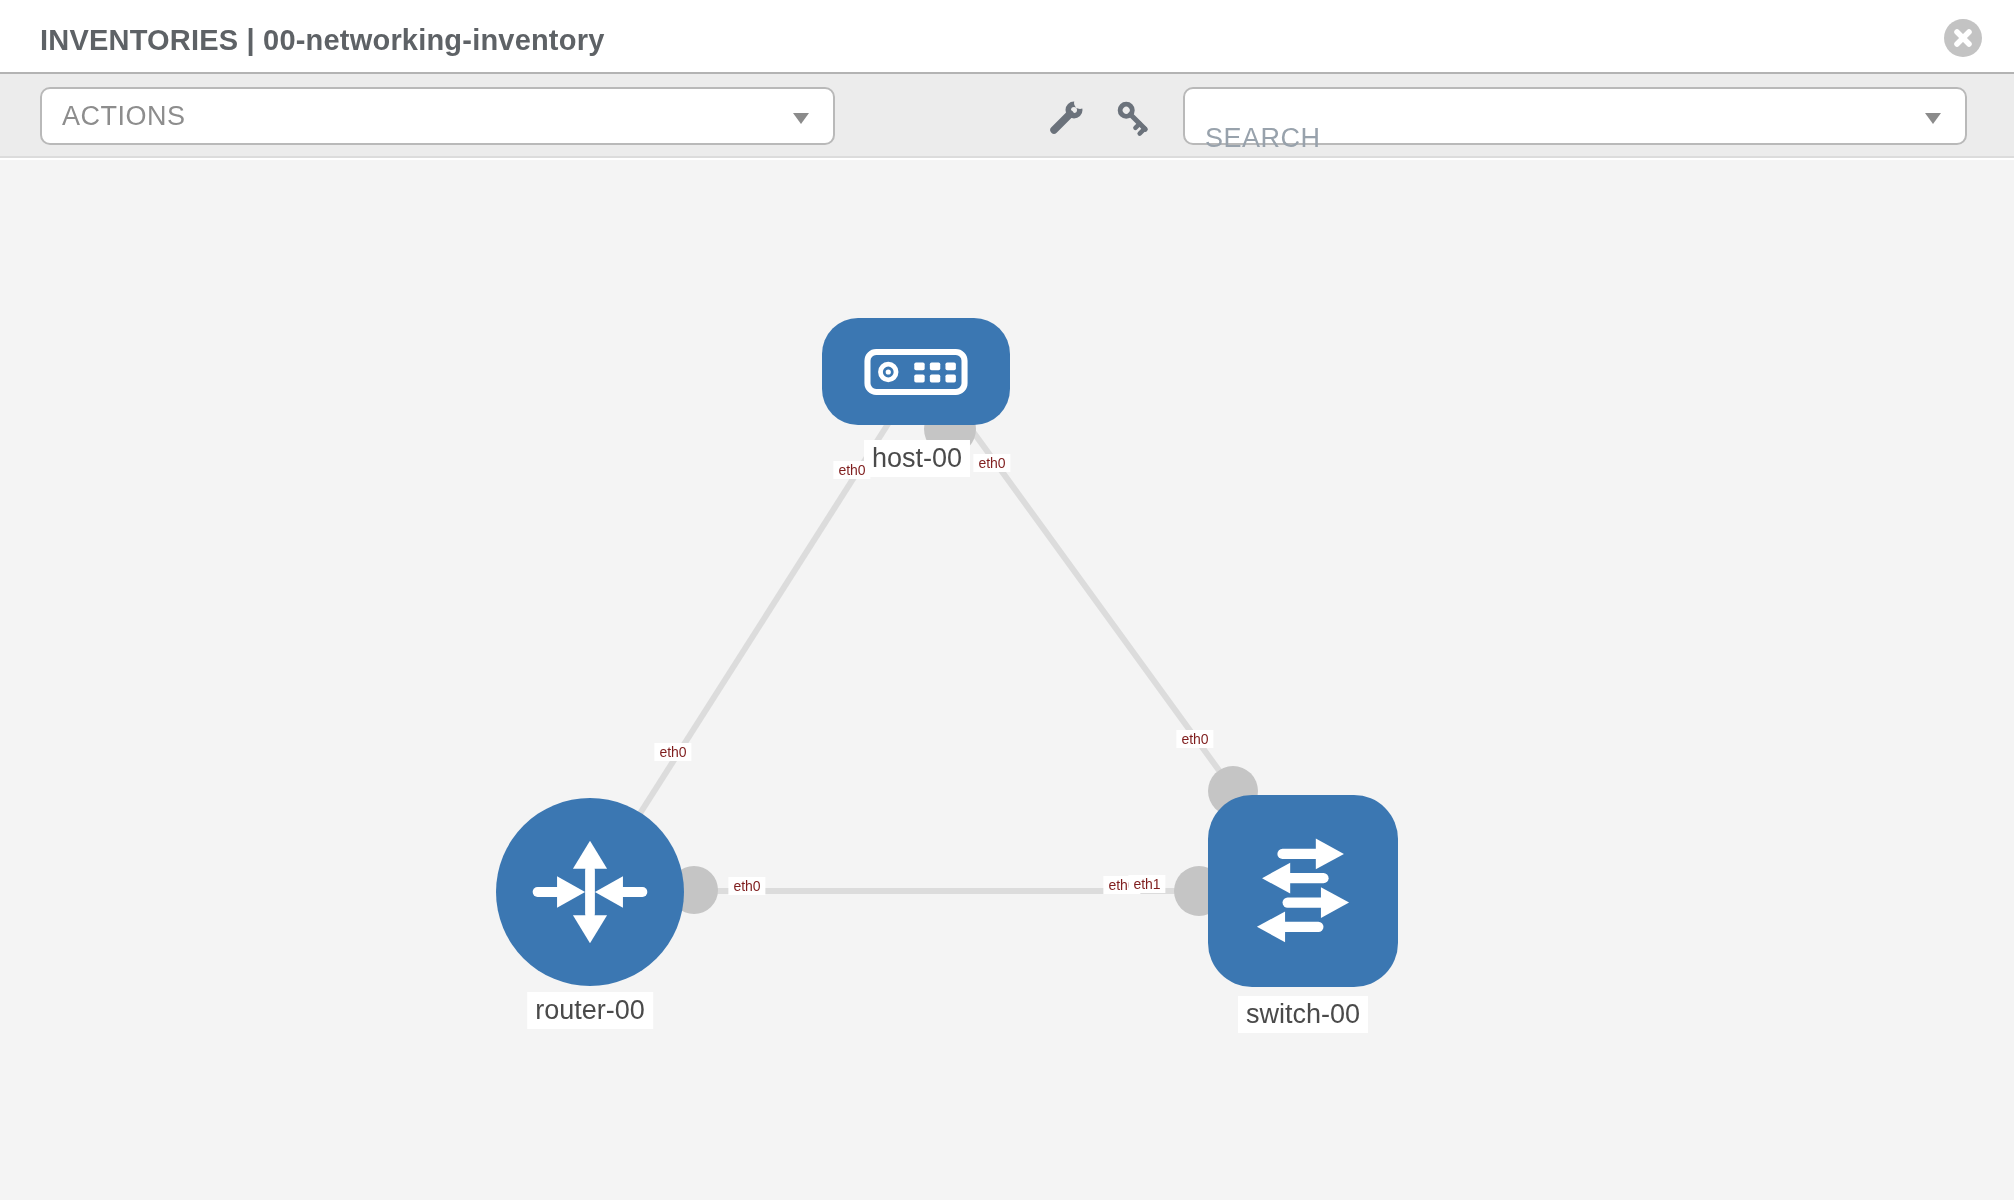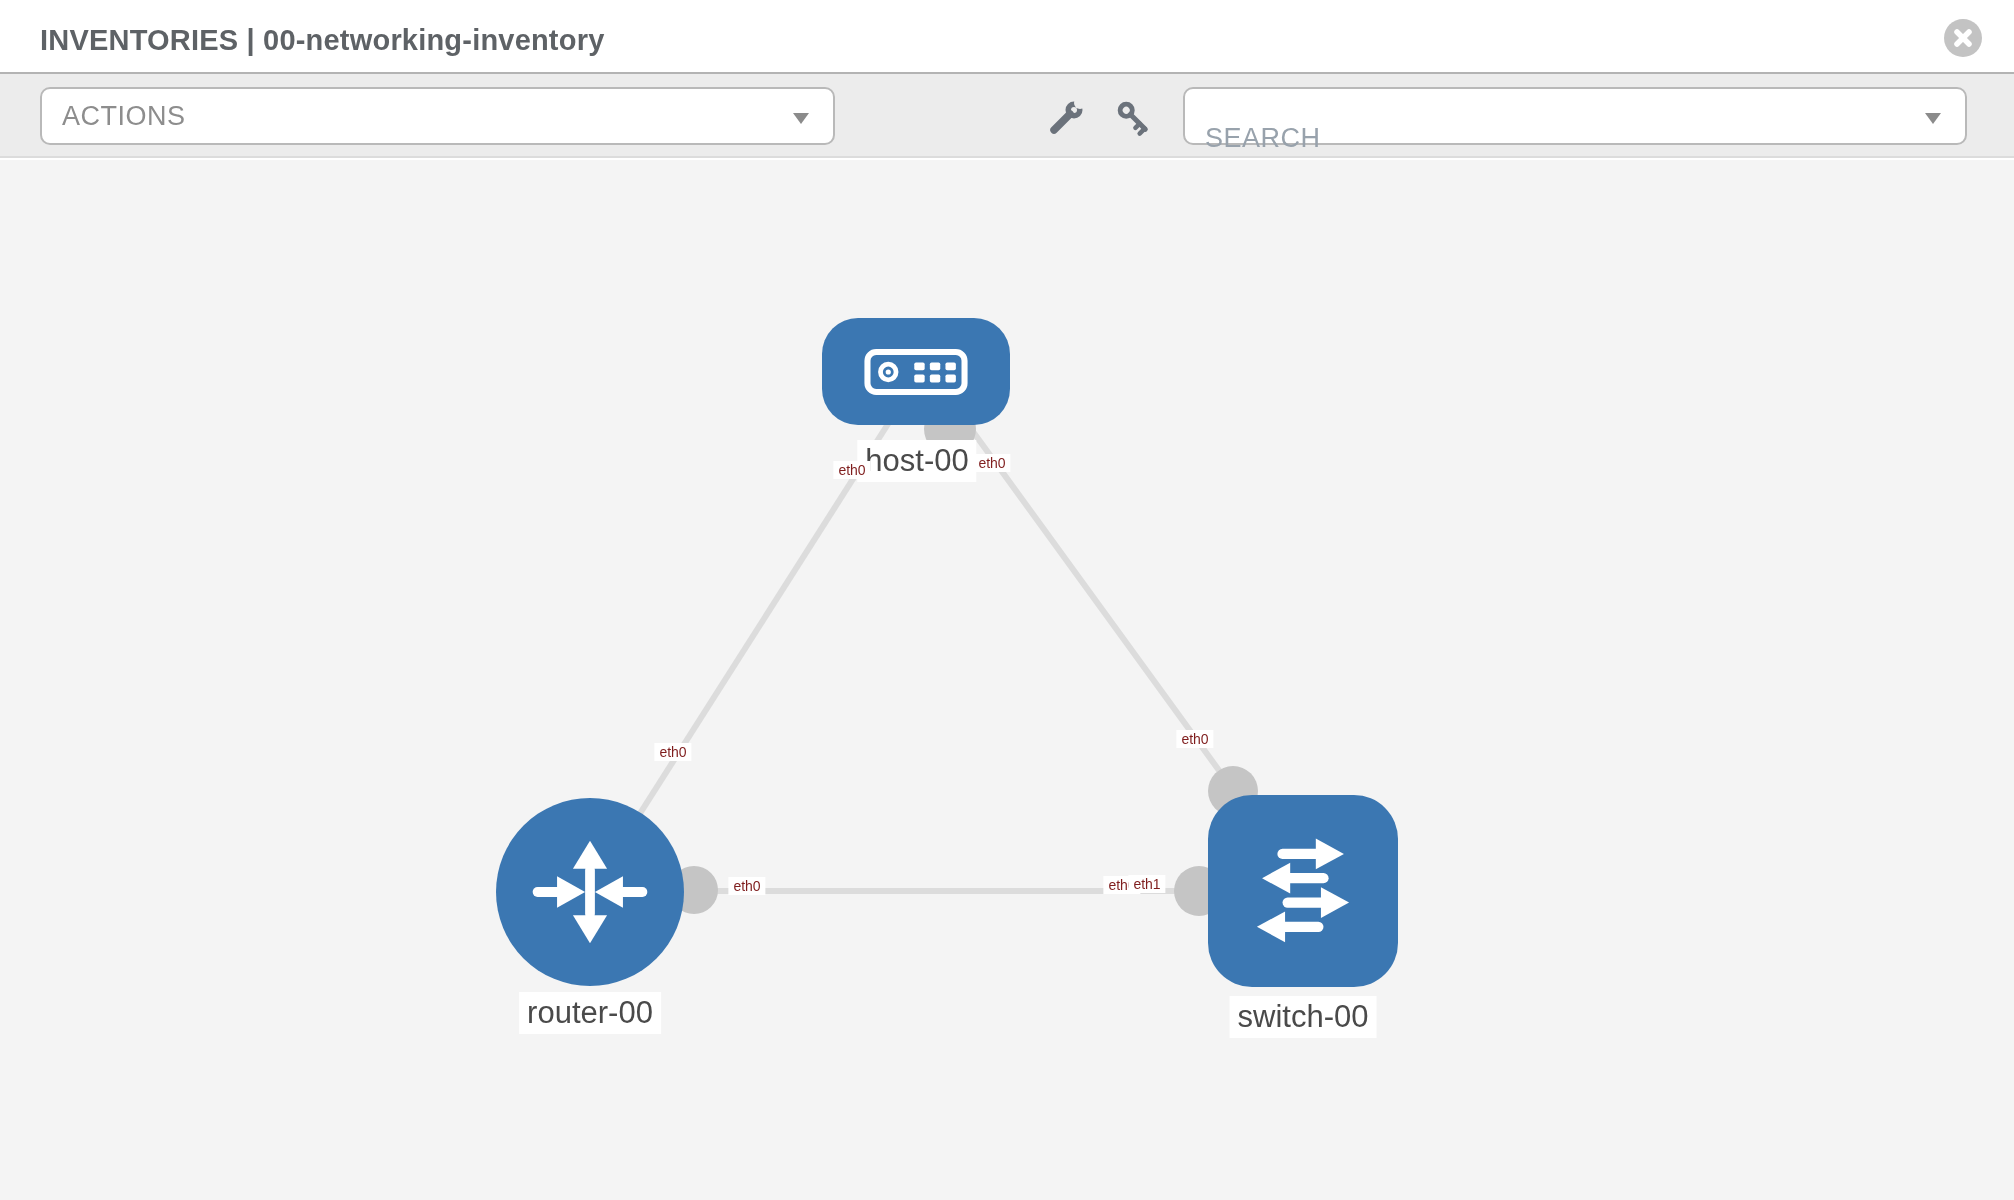--- a/index.html
+++ b/index.html
@@ -34,21 +34,21 @@
   
   .canvas { position:absolute; left:0; top:160px; width:2014px; height:1040px; background:#f4f4f4; }
   .links-svg { position:absolute; left:0; top:0; width:2014px; height:1200px; z-index:1; }
   .iface-dot { position:absolute; border-radius:50%; background:#c5c5c5; z-index:2; cursor:pointer; }
   .node { position:absolute; background:var(--node-blue,#3b77b2); z-index:3; display:flex;
           align-items:center; justify-content:center; cursor:pointer; }
   .node-host   { left:822px; top:318px; width:188px; height:107px; border-radius:36px; }
   .node-router { left:496px; top:798px; width:188px; height:188px; border-radius:50%; }
   .node-switch { left:1208px; top:795px; width:190px; height:192px; border-radius:44px; }
   .node-label { position:absolute; transform:translateX(-50%); background:#fff; color:#4a4a4a;
-                font-size:31px; padding:3px 8px; z-index:4; white-space:nowrap; }
+                font-size:27px; padding:3px 8px; z-index:4; white-space:nowrap; }
   .eth-label { position:absolute; transform:translate(-50%,-50%); background:#fff; color:#7f1d1d;
                font-size:14px; padding:1px 5px; z-index:4; white-space:nowrap; }
   .eth-front { z-index:5; }
 
   
   .zoom-panel { position:absolute; left:1622px; top:1087px; width:392px; height:113px; background:#fff;
                 border:2px solid #c9c9c9; border-right:none; border-bottom:none; z-index:6; }
   .zoom-value { position:absolute; left:0; right:0; top:8px; text-align:center; font-size:22px; color:#1f1f1f; }
   .zoom-minus, .zoom-plus { position:absolute; top:38px; width:36px; height:36px; display:flex;
                             align-items:center; justify-content:center; cursor:pointer; }

